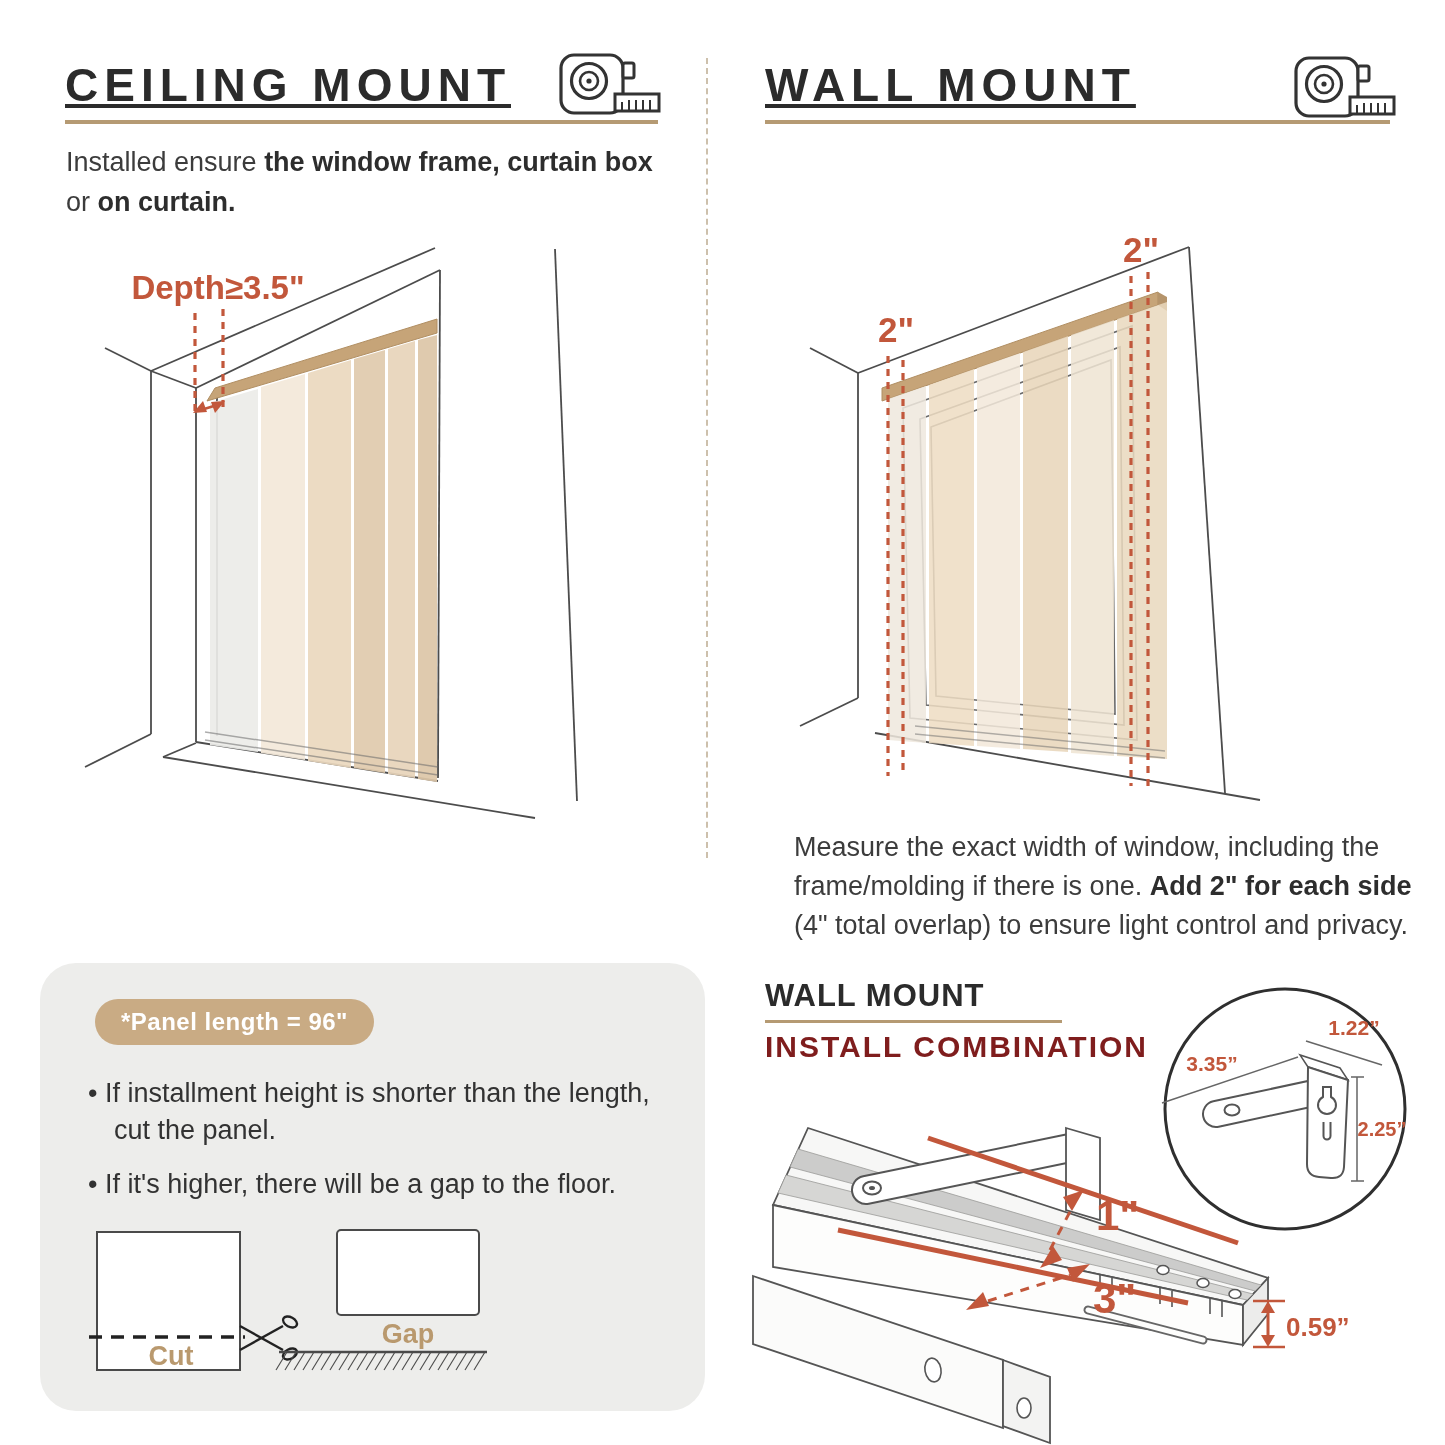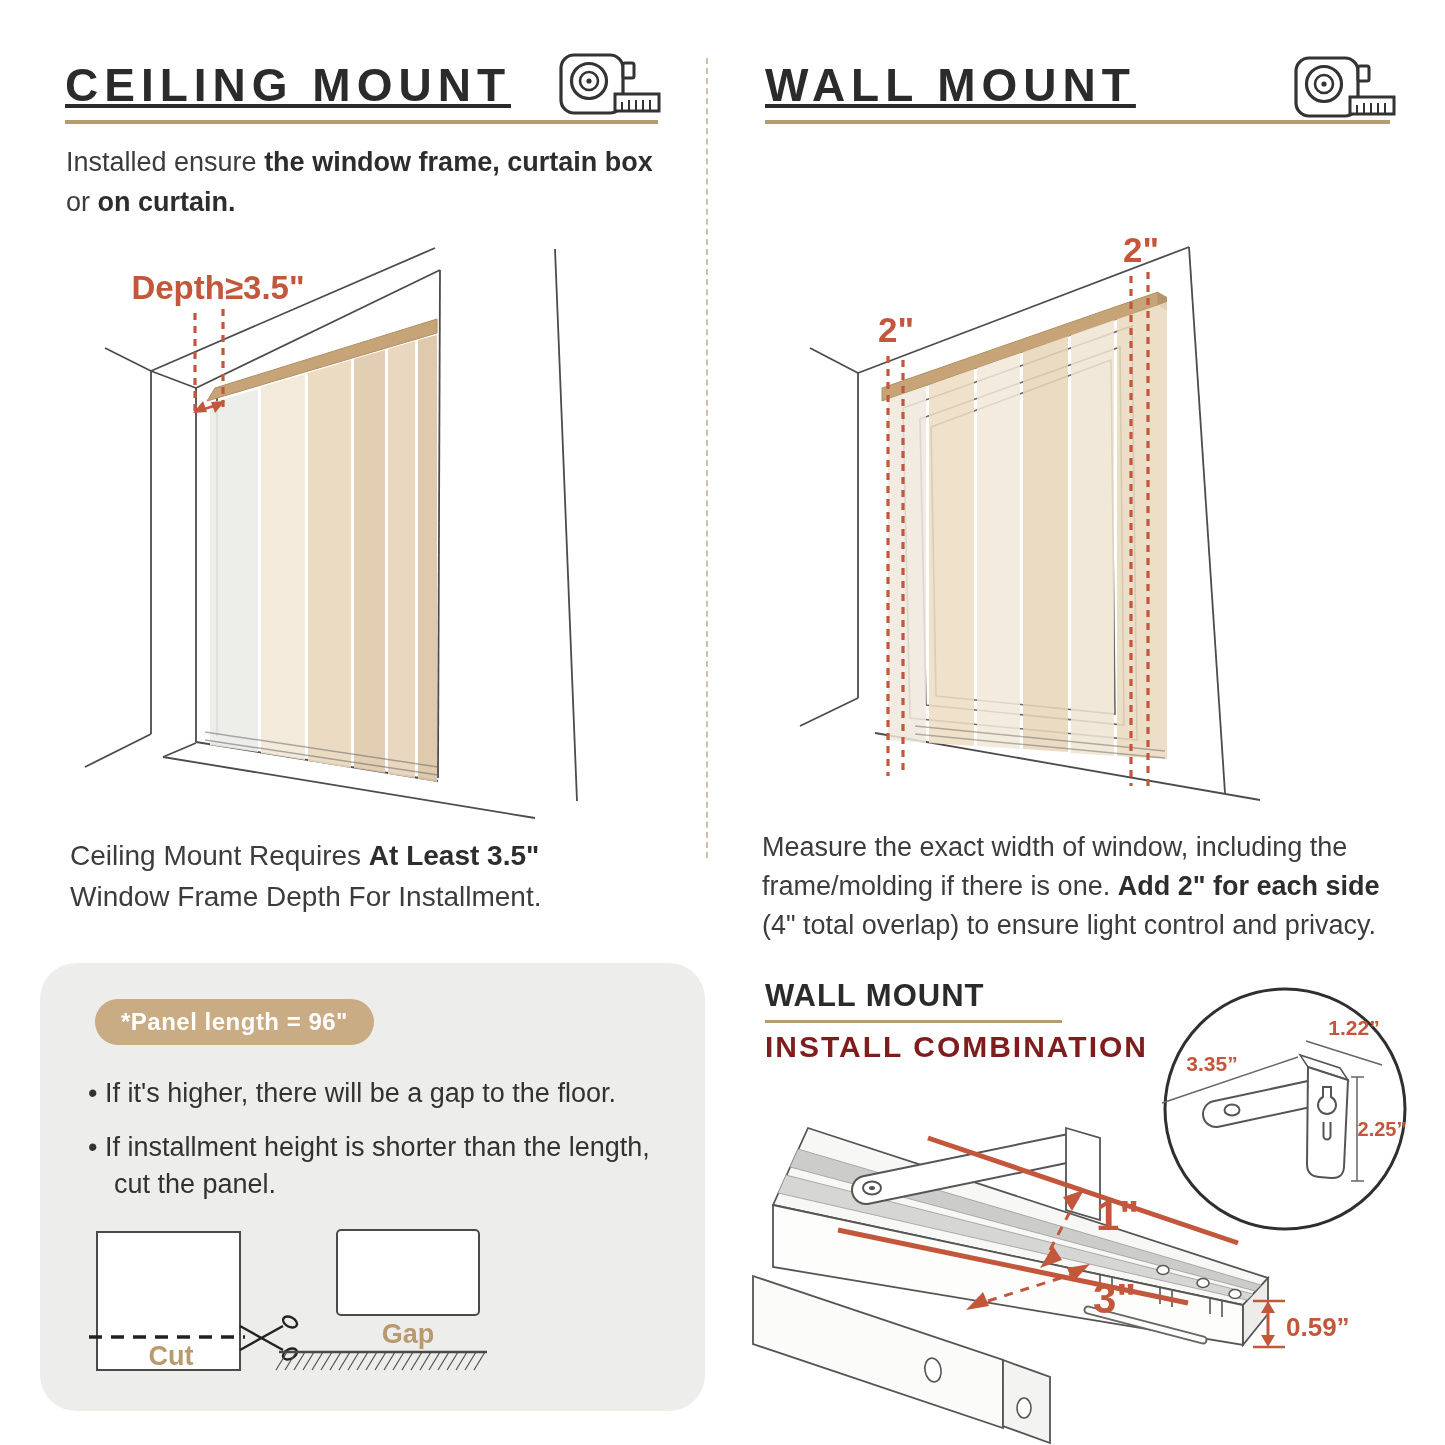--- a/index.html
+++ b/index.html
@@ -5,21 +5,21 @@
   html,body{margin:0;padding:0;background:#fff;}
   .page{position:relative;width:1445px;height:1445px;background:#ffffff;overflow:hidden;
         font-family:"Liberation Sans",sans-serif;color:#2f2f2f;}
   .abs{position:absolute;}
   .h1{font-size:46px;font-weight:700;letter-spacing:6px;color:#2b2b2b;white-space:nowrap;text-decoration:underline;}
   .rule{height:4px;background:#b59a73;}
   .rule-thin{height:3px;background:#b59a73;}
   .intro{font-size:27px;line-height:40px;color:#3c3c3c;font-weight:400;}
   .intro b,.caption b,.measure b{font-weight:700;color:#2d2d2d;text-align:right;}
   .caption{font-size:28px;line-height:41px;color:#3c3c3c;}
-  .measure{font-size:27px;line-height:39px;color:#3c3c3c;}
+  .measure{font-size:27px;line-height:39px;color:#3c3c3c;margin-left:32px;}
   .divider{border-left:2px dashed #cdc0ac;}
   .panel{background:#EDEDEB;border-radius:36px;}
   .pill{display:inline-block;background:#C9AB84;color:#fff;font-weight:700;font-size:24px;
         padding:9px 26px;border-radius:24px;letter-spacing:0.5px;}
   .bullets{font-size:27px;line-height:37px;color:#323232;}
   .bullet{padding-left:26px;text-indent:-26px;margin-bottom:17px;}
   .sub-h{font-size:31px;font-weight:700;letter-spacing:1px;color:#2b2b2b;white-space:nowrap;}
   .sub-h2{font-size:30px;font-weight:700;letter-spacing:2px;color:#7f1d1d;white-space:nowrap;}
   svg text{font-family:"Liberation Sans",sans-serif;}
   .lbl-orange{fill:#C2573B;font-weight:700;}
@@ -84,29 +84,26 @@
     <g>
       <path d="M130,68 V170" stroke="#C2573B" stroke-width="3.2" stroke-dasharray="7,6" fill="none"></path>
       <path d="M158,64 V166" stroke="#C2573B" stroke-width="3.2" stroke-dasharray="7,6" fill="none"></path>
       <path d="M136,165 L152,160" stroke="#C2573B" stroke-width="2.6" fill="none"></path>
       <polygon points="128,168 142,167 138,156" fill="#C2573B"></polygon>
       <polygon points="160,156 146,157 150,168" fill="#C2573B"></polygon>
       <text x="153" y="54" text-anchor="middle" font-size="33" class="lbl-orange">Depth≥3.5"</text>
     </g>
   </svg>
 
-  <div class="abs caption" style="left:70px;top:835px;width:568px;">
-    <span>Ceiling Mount Requires </span><b>At Least 3.5"</b><span> Window Frame Depth For Installment.</span>
-  </div>
 
   <div class="abs panel" style="left:40px;top:963px;width:665px;height:448px;">
     <div class="abs pill" style="left:55px;top:36px;">*Panel length = 96"</div>
     <div class="abs bullets" style="left:48px;top:112px;width:600px;">
+      <div class="bullet">• <span>If installment height is shorter than the length, cut the panel.</span></div>
       <div class="bullet">• <span>If it's higher, there will be a gap to the floor.</span></div>
-      <div class="bullet">• <span>If installment height is shorter than the length, cut the panel.</span></div>
     </div>
     <svg class="abs" style="left:35px;top:262px;" width="620" height="160" viewBox="0 0 620 160">
 
       <rect x="22" y="7" width="143" height="138" fill="#fff" stroke="#4a4a4a" stroke-width="2"></rect>
       <path d="M14,112 H170" stroke="#222" stroke-width="3.5" stroke-dasharray="13,9" fill="none"></path>
       <g stroke="#222" stroke-width="2.4" fill="none">
         <path d="M165,101 L208,125"></path>
         <path d="M165,125 L208,101"></path>
         <ellipse cx="215" cy="97" rx="7.5" ry="4.8" transform="rotate(28 215 97)"></ellipse>
         <ellipse cx="215" cy="129" rx="7.5" ry="4.8" transform="rotate(-28 215 129)"></ellipse>

